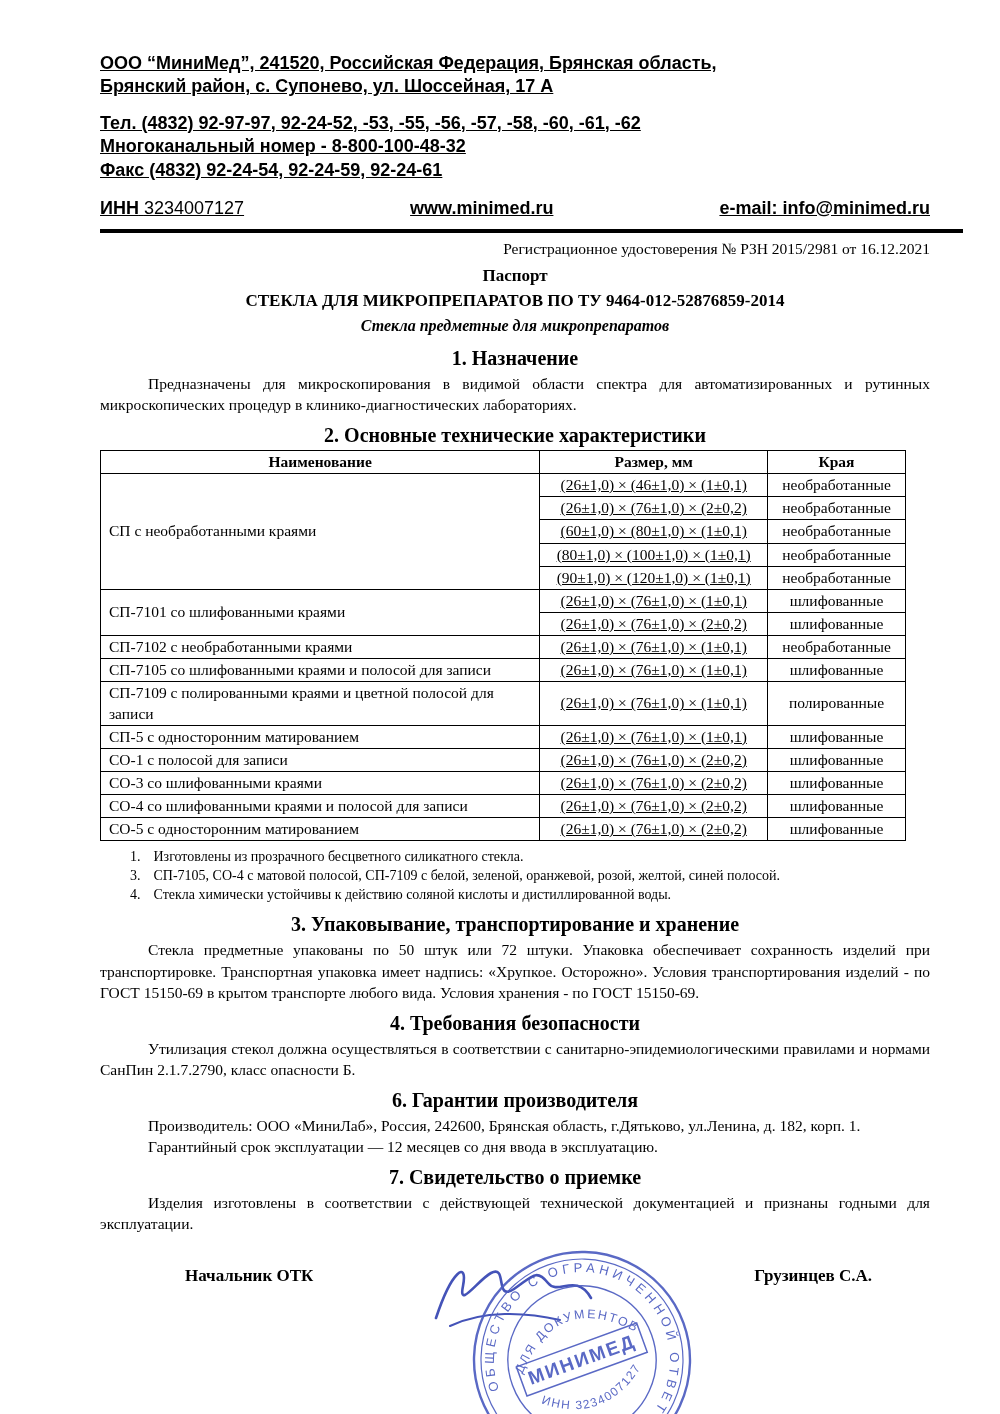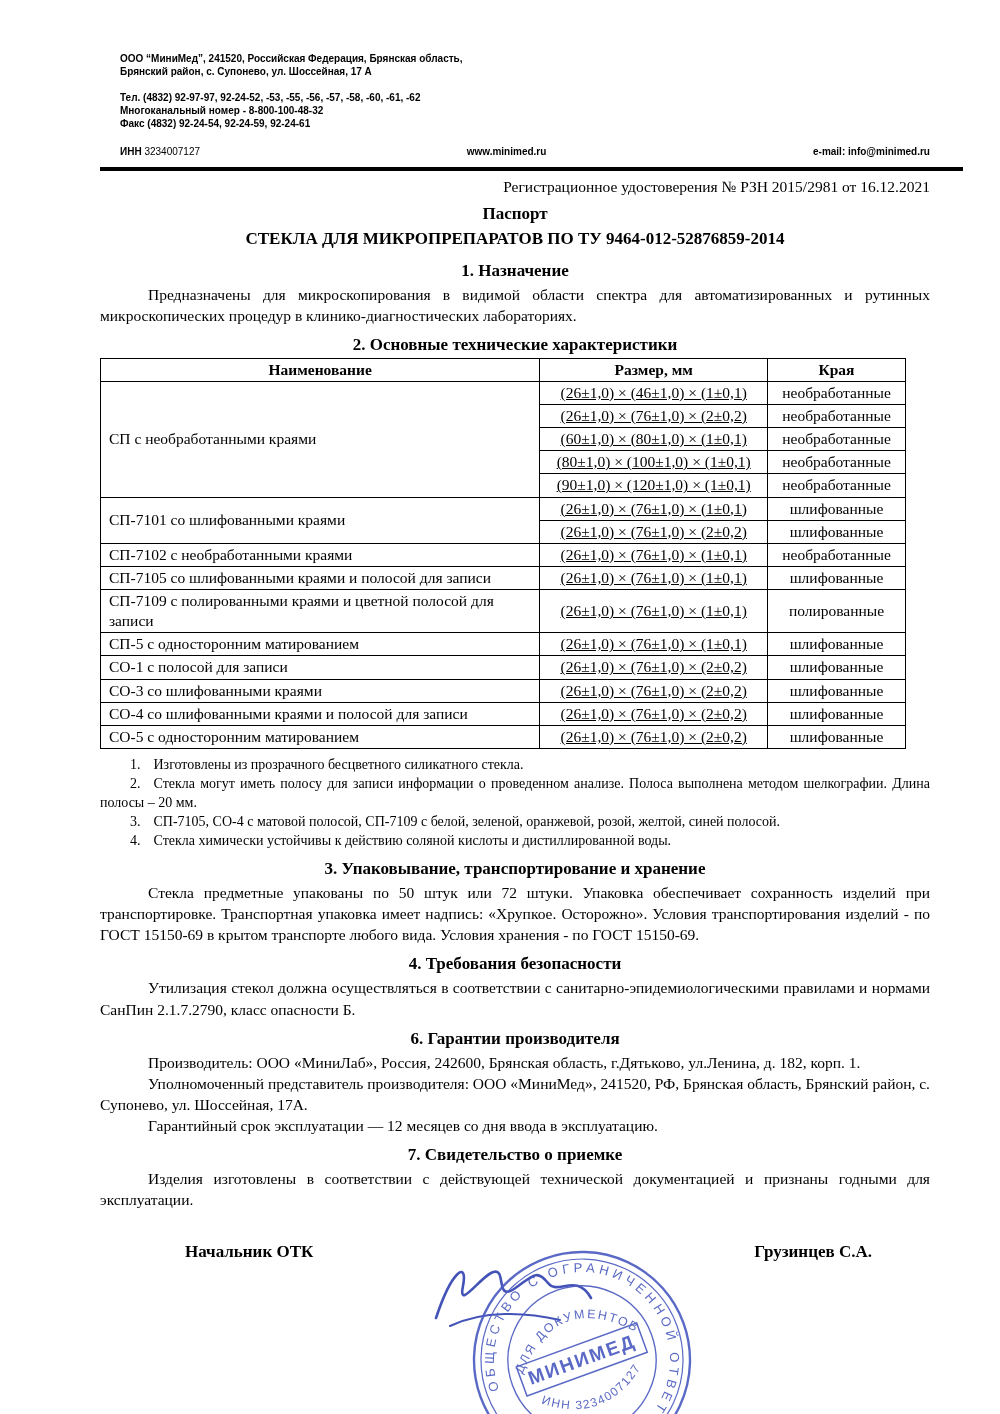--- a/index.html
+++ b/index.html
@@ -16,35 +16,35 @@
   .brand-line {
     font-family:"Liberation Sans", sans-serif; font-weight:800;
     font-size:37px; letter-spacing:1px; line-height:1; margin-top:2px; white-space:nowrap;
   }
   .reg-mark { font-size:14px; vertical-align:super; font-weight:700; }
   .tagline {
     font-family:"Liberation Sans", sans-serif; font-weight:700; font-style:italic;
     font-size:14px; letter-spacing:2.5px; margin-top:7px; white-space:nowrap;
   }
   .contact {
-    flex:1; margin-left:20px; padding-top:6px;
+    flex:1; padding-top:6px;
     font-family:"Liberation Sans", sans-serif; font-weight:700;
-    font-size:10px; line-height:1.3;
+    font-size:18px; line-height:1.3;text-decoration:underline;
   }
   .contact p { margin:0; }
   .contact .addr { margin-bottom:13px; }
   .inn-row { display:flex; justify-content:space-between; margin-top:15px; align-items:baseline; }
   .inn-num { font-weight:400; }
   .rule { height:3.5px; background:#000; margin-top:9px; margin-right:-33px; }
   .reg-line { text-align:right; font-size:15.5px; margin-top:7px; }
   
   .titles { text-align:center; margin-top:5px; line-height:1.5; }
   .titles h2 { font-size:17px; font-weight:700; }
   .titles h3 { font-size:16px; font-weight:700; font-style:italic; }
-  .sec-h { text-align:center; font-size:17px; font-weight:700; margin:9px 0 3px; }
+  .sec-h { text-align:center; font-size:20px; font-weight:700; margin:9px 0 3px; }
   .body-p { font-size:15.5px; text-align:justify; text-indent:48px; line-height:1.36; }
   
   .spec-table { border-collapse:collapse; width:806px; margin-top:3px; font-size:15.5px; }
   .spec-table th, .spec-table td { border:1.6px solid #000; padding:1px 8px; line-height:1.3; }
   .spec-table th { text-align:center; font-weight:700; }
   .spec-table td.name { text-align:left; width:440px; }
   .spec-table td.size { text-align:center; width:228px;text-decoration:underline; }
   .spec-table td.edge { text-align:center; width:138px; }
   
   .notes { margin-top:6px; }
@@ -85,20 +85,21 @@
     </div>
   </header>
 
   <div class="rule"></div>
 
   <p class="reg-line">Регистрационное удостоверения № РЗН 2015/2981 от 16.12.2021</p>
 
   <div class="titles">
     <h2>Паспорт</h2>
     <h2>СТЕКЛА ДЛЯ МИКРОПРЕПАРАТОВ ПО ТУ 9464-012-52876859-2014</h2>
+    <h3>Стекла предметные для микропрепаратов</h3>
   </div>
 
   <h4 class="sec-h">1.  Назначение</h4>
   <p class="body-p">Предназначены для микроскопирования в видимой области спектра для автоматизированных и рутинных микроскопических процедур в клинико-диагностических лабораториях.</p>
 
   <h4 class="sec-h">2.  Основные технические характеристики</h4>
   <table class="spec-table">
     <thead>
       <tr>
         <th>Наименование</th>
@@ -175,35 +176,33 @@
       <tr>
         <td class="name">СО-5 с односторонним матированием</td>
         <td class="size">(26±1,0) × (76±1,0) × (2±0,2)</td>
         <td class="edge">шлифованные</td>
       </tr>
     </tbody>
   </table>
 
   <div class="notes">
     <p class="note-p"><span class="note-num">1.</span><span>Изготовлены из прозрачного бесцветного силикатного стекла.</span></p>
-    <p class="note-p"><span class="note-num">2.</span><span>Стекла могут иметь полосу для записи информации о проведенном анализе. Полоса выполнена методом шелкографии. Длина полосы – 20 мм.</span></p>
     <p class="note-p"><span class="note-num">3.</span><span>СП-7105, СО-4 с матовой полосой, СП-7109 с белой, зеленой, оранжевой, розой, желтой, синей полосой.</span></p>
     <p class="note-p"><span class="note-num">4.</span><span>Стекла химически устойчивы к действию соляной кислоты и дистиллированной воды.</span></p>
   </div>
 
   <h4 class="sec-h">3.  Упаковывание, транспортирование и хранение</h4>
   <p class="body-p">Стекла предметные упакованы по 50 штук или 72 штуки. Упаковка обеспечивает сохранность изделий при транспортировке. Транспортная упаковка имеет надпись: «Хрупкое. Осторожно». Условия транспортирования изделий - по ГОСТ 15150-69 в крытом транспорте любого вида. Условия хранения - по  ГОСТ 15150-69.</p>
 
   <h4 class="sec-h">4.  Требования безопасности</h4>
 
   <p class="body-p">Утилизация стекол должна осуществляться в соответствии с санитарно-эпидемиологическими правилами и нормами СанПин 2.1.7.2790, класс опасности Б.</p>
 
   <h4 class="sec-h">6.  Гарантии производителя</h4>
   <p class="s6-p">Производитель: ООО «МиниЛаб», Россия, 242600, Брянская область, г.Дятьково, ул.Ленина, д. 182, корп. 1.</p>
-  <p class="s6-p">Уполномоченный представитель производителя: ООО «МиниМед», 241520, РФ, Брянская область, Брянский район, с. Супонево, ул. Шоссейная, 17А.</p>
   <p class="s6-p">Гарантийный срок эксплуатации — 12 месяцев со дня ввода в эксплуатацию.</p>
 
   <h4 class="sec-h">7.  Свидетельство о приемке</h4>
   <p class="body-p">Изделия изготовлены в соответствии с действующей технической документацией и признаны годными для эксплуатации.</p>
 
   <div class="signoff">
     <span>Начальник ОТК</span>
     <span>Грузинцев С.А.</span>
   </div>
 

